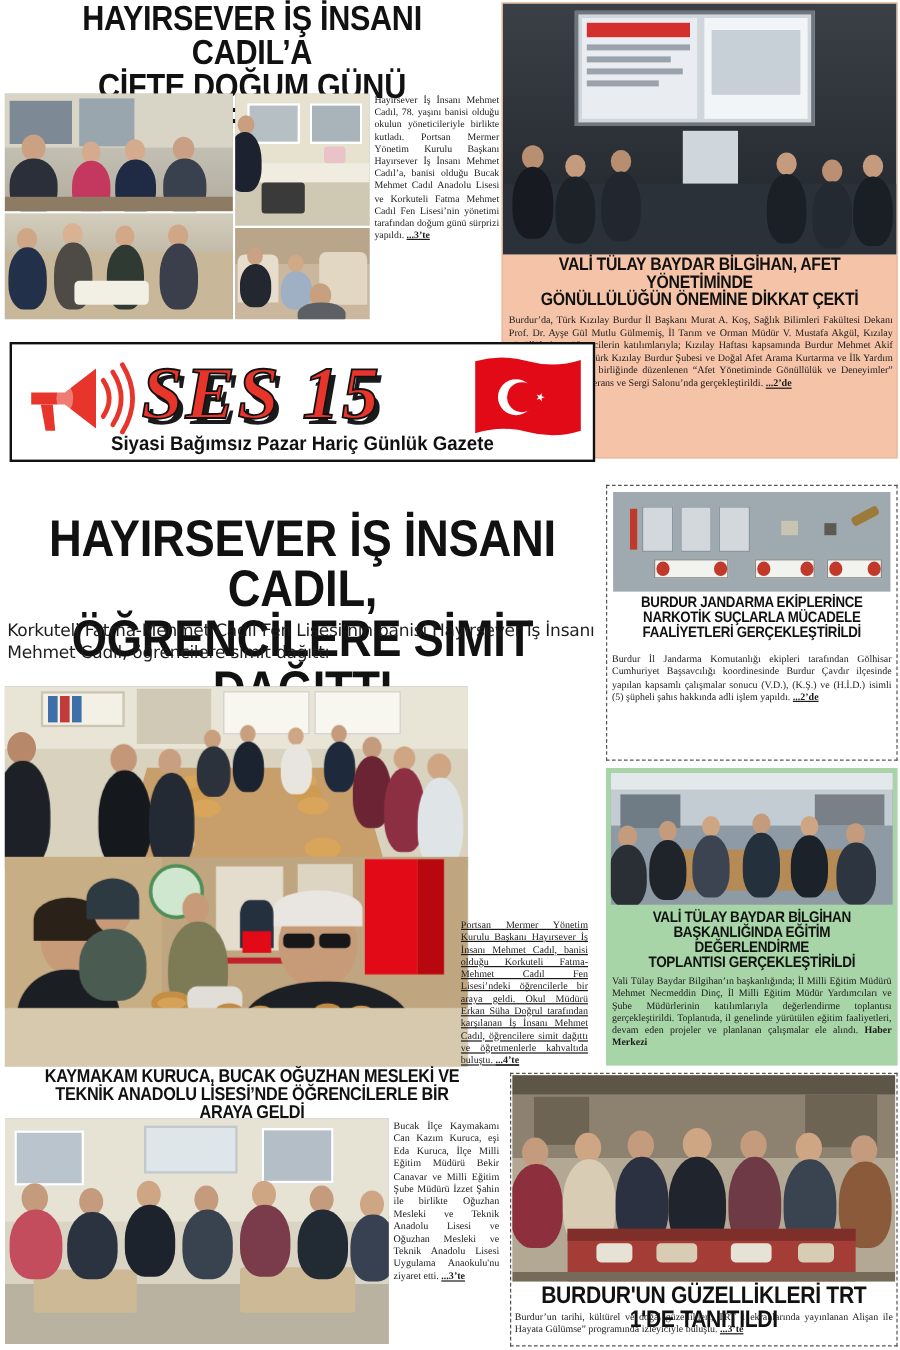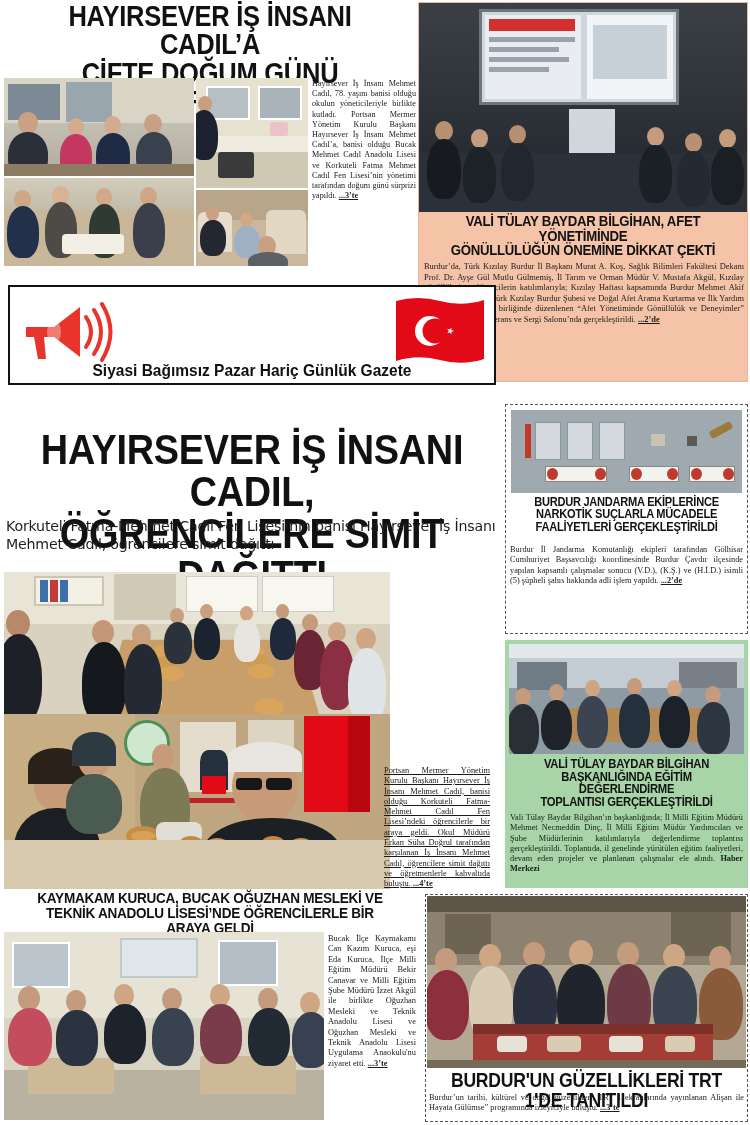--- a/index.html
+++ b/index.html
@@ -254,20 +254,23 @@
 
     <svg id="mh-mega" viewBox="0 0 96 62">
       <path d="M2 26 L30 26 L56 6 L56 56 L30 36 L2 36 Z" fill="#e8352b"></path>
       <ellipse cx="30" cy="31" rx="7" ry="12" fill="#fff" opacity="0.35"></ellipse>
       <path d="M10 36 L14 58 L22 58 L20 36 Z" fill="#e8352b"></path>
       <path d="M62 16 Q72 31 62 46" stroke="#e8352b" stroke-width="4" fill="none" stroke-linecap="round"></path>
       <path d="M70 9 Q84 31 70 53" stroke="#e8352b" stroke-width="4" fill="none" stroke-linecap="round"></path>
       <path d="M78 3 Q95 31 78 59" stroke="#e8352b" stroke-width="4" fill="none" stroke-linecap="round"></path>
     </svg>
 
+    <div id="mh-title">
+      <div class="ses-word">SES 15</div>
+    </div>
 
     <svg id="mh-flag" viewBox="0 0 92 72">
       <path d="M2 6 Q24 0 46 6 Q68 12 90 5 L90 64 Q68 71 46 65 Q24 59 2 66 Z" fill="#e30a17"></path>
       <circle cx="36" cy="36" r="15" fill="#fff"></circle>
       <circle cx="41" cy="36" r="12.5" fill="#e30a17"></circle>
       <polygon fill="#fff" points="60,36 53.2,38.2 57.4,32.4 57.4,39.6 53.2,33.8"></polygon>
     </svg>
 
     <div id="mh-tag">Siyasi Bağımsız Pazar Hariç Günlük Gazete</div>
   </div>
@@ -462,21 +465,21 @@
     <div class="person" style="left:148px;top:76px;width:42px;height:58px;background:#39424f;"></div>
     <div class="head" style="left:206px;top:52px;width:20px;height:23px;background:#cfa684;"></div>
     <div class="person" style="left:196px;top:72px;width:42px;height:60px;background:#7a3c4a;"></div>
     <div class="head" style="left:254px;top:56px;width:20px;height:23px;background:#c49b7c;"></div>
     <div class="person" style="left:244px;top:76px;width:42px;height:58px;background:#222a34;"></div>
     <div class="head" style="left:296px;top:60px;width:20px;height:23px;background:#cfa684;"></div>
     <div class="person" style="left:288px;top:80px;width:38px;height:56px;background:#374152;"></div>
   </div>
 
   <div id="bl-text" class="serif">
-    <span>Bucak İlçe Kaymakamı Can Kazım Kuruca, eşi Eda Kuruca, İlçe Milli Eğitim Müdürü Bekir Canavar ve Milli Eğitim Şube Müdürü İzzet Akgül ile birlikte Oğuzhan Mesleki ve Teknik Anadolu Lisesi ve Oğuzhan Mesleki ve Teknik Anadolu Lisesi Uygulama Anaokulu'nu ziyaret etti. </span>
+    <span>Bucak İlçe Kaymakamı Can Kazım Kuruca, eşi Eda Kuruca, İlçe Milli Eğitim Müdürü Bekir Canavar ve Milli Eğitim Şube Müdürü İzzet Şahin ile birlikte Oğuzhan Mesleki ve Teknik Anadolu Lisesi ve Oğuzhan Mesleki ve Teknik Anadolu Lisesi Uygulama Anaokulu'nu ziyaret etti. </span>
     <span class="jump">...3’te</span>
   </div>
 
   <div id="br-block"></div>
 
   <div class="photo" id="br-photo">
     <div class="rm" style="inset:0;background:#b3a894;"></div>
     <div class="rm" style="left:0;top:0;width:100%;height:40%;background:#8d8270;"></div>
     <div class="rm" style="left:0;top:0;width:100%;height:16px;background:#5d5547;"></div>
     <div class="rm" style="left:18px;top:18px;width:46px;height:40px;background:#6d6454;"></div>

